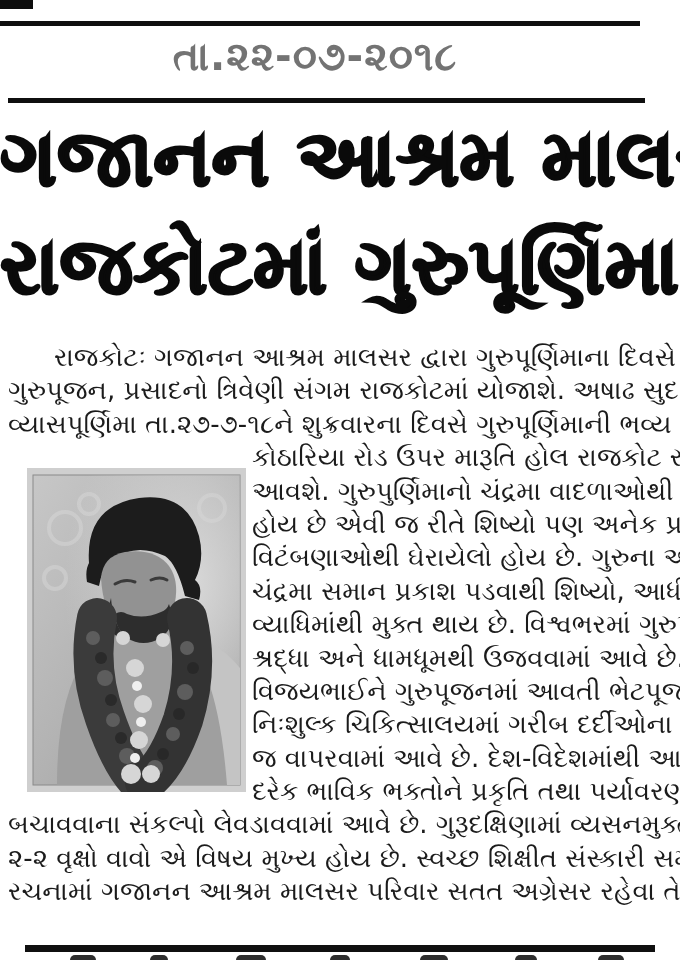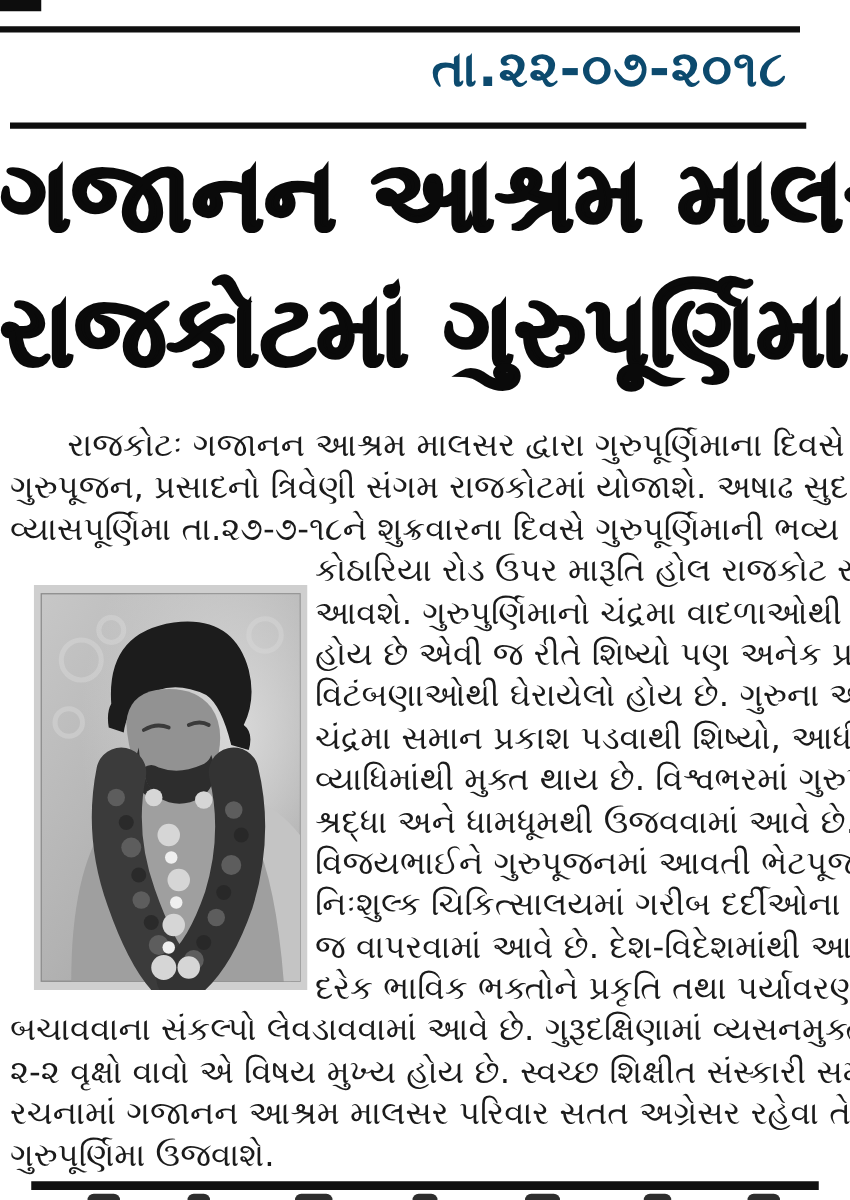--- a/index.html
+++ b/index.html
@@ -13,23 +13,23 @@
   }
   .scan-artifact{
     position:absolute;left:0;top:0;width:33px;height:9px;background:#0d0d0d;
   }
   .rule{position:absolute;background:#0f0f0f;}
   .rule-top{left:0;top:21px;width:640px;height:5px;}
   .rule-under-date{left:8px;top:98px;width:637px;height:5px;}
   .rule-bottom{left:25px;top:945px;width:630px;height:7px;background:#101010;}
   .date-line{
     position:absolute;top:33px;left:0;width:630px;
-    text-align:right;
+    text-align:center;
     font-size:40px;font-weight:bold;letter-spacing:1px;
-    color:#0c4a6e;
+    color:#737373;
     font-family:"DejaVu Sans","Liberation Sans",sans-serif;
   }
   .headline{
     position:absolute;top:104px;left:0;width:680px;
     text-align:center;
     font-weight:bold;
     color:#0a0a0a;
   }
   .headline .hl{
     font-size:78px;
@@ -92,21 +92,20 @@
     <div class="bline beside">ચંદ્રમા સમાન પ્રકાશ પડવાથી શિષ્યો, આધી-</div>
     <div class="bline beside">વ્યાધિમાંથી મુક્ત થાય છે. વિશ્વભરમાં ગુરુપૂર્ણિમા</div>
     <div class="bline beside">શ્રદ્ધા અને ધામધૂમથી ઉજવવામાં આવે છે. ગુરુજી</div>
     <div class="bline beside">વિજયભાઈને ગુરુપૂજનમાં આવતી ભેટપૂજા વર્ષોથી</div>
     <div class="bline beside">નિઃશુલ્ક ચિકિત્સાલયમાં ગરીબ દર્દીઓના ઈલાજમાં</div>
     <div class="bline beside">જ વાપરવામાં આવે છે. દેશ-વિદેશમાંથી આવનાર</div>
     <div class="bline beside">દરેક ભાવિક ભક્તોને પ્રકૃતિ તથા પર્યાવરણને</div>
     <div class="bline">બચાવવાના સંકલ્પો લેવડાવવામાં આવે છે. ગુરૂદક્ષિણામાં વ્યસનમુક્ત બનો તથા</div>
     <div class="bline">૨-૨ વૃક્ષો વાવો એ વિષય મુખ્ય હોય છે. સ્વચ્છ શિક્ષીત સંસ્કારી સમાજની</div>
     <div class="bline">રચનામાં ગજાનન આશ્રમ માલસર પરિવાર સતત અગ્રેસર રહેવા તેવા સંકલ્પ સાથે</div>
-    <div class="bline lastline">ગુરુપૂર્ણિમા ઉજવાશે.</div>
   </div>
 
   <svg class="photo" viewBox="0 0 219 324" xmlns="http://www.w3.org/2000/svg" aria-hidden="true">
     <defs>
       <linearGradient id="bgGrad" x1="0" y1="0" x2="1" y2="1">
         <stop offset="0" stop-color="#c7c7c7"></stop>
         <stop offset="0.5" stop-color="#b2b2b2"></stop>
         <stop offset="1" stop-color="#989898"></stop>
       </linearGradient>
       <radialGradient id="glow" cx="0.75" cy="0.35" r="0.6">

